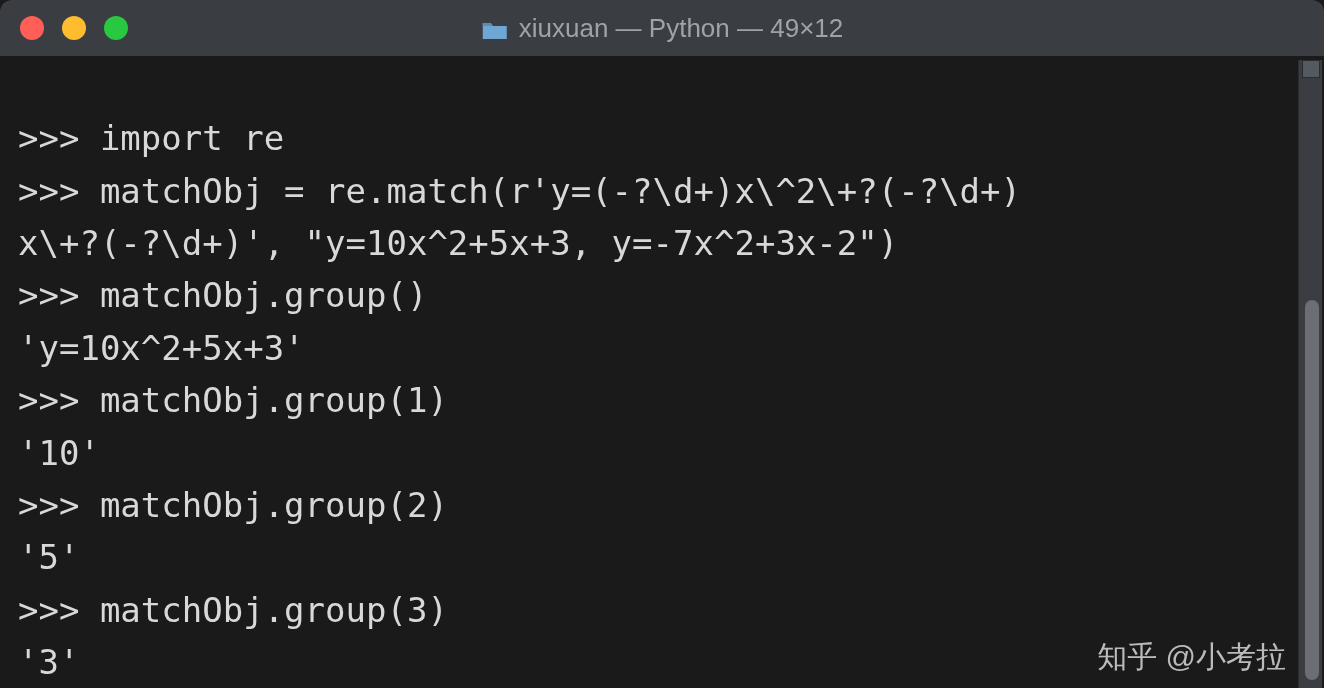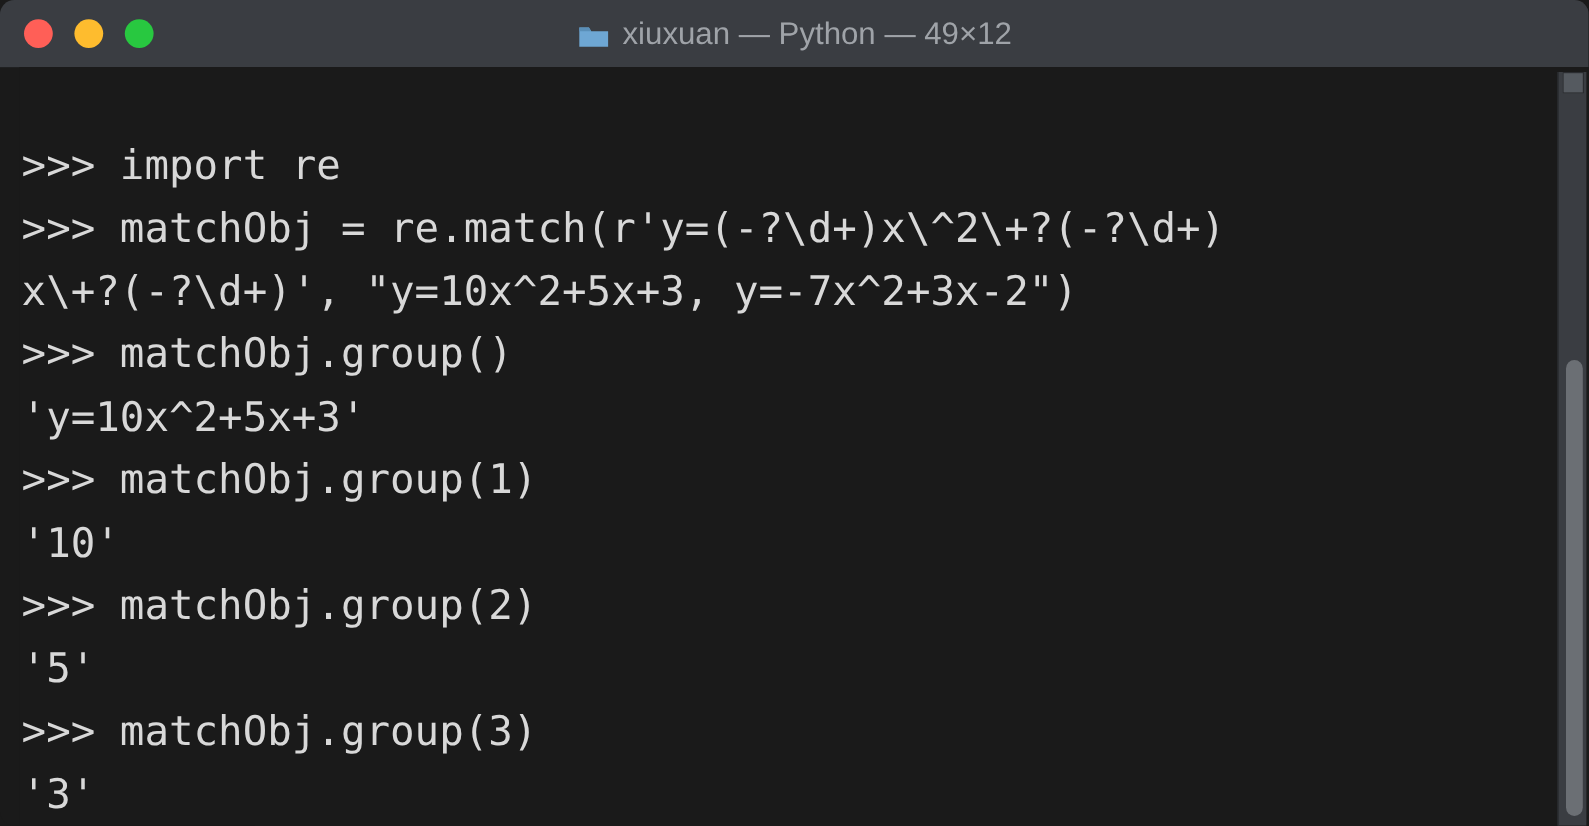--- a/index.html
+++ b/index.html
@@ -139,13 +139,14 @@
   </div>
 
   <div class="terminal-body">
 <span class="terminal-line">&gt;&gt;&gt; import re</span><span class="terminal-line">&gt;&gt;&gt; matchObj = re.match(r'y=(-?\d+)x\^2\+?(-?\d+)</span><span class="terminal-line">x\+?(-?\d+)', "y=10x^2+5x+3, y=-7x^2+3x-2")</span><span class="terminal-line">&gt;&gt;&gt; matchObj.group()</span><span class="terminal-line">'y=10x^2+5x+3'</span><span class="terminal-line">&gt;&gt;&gt; matchObj.group(1)</span><span class="terminal-line">'10'</span><span class="terminal-line">&gt;&gt;&gt; matchObj.group(2)</span><span class="terminal-line">'5'</span><span class="terminal-line">&gt;&gt;&gt; matchObj.group(3)</span><span class="terminal-line">'3'</span>
   </div>
 
   <div class="scrollbar-track"></div>
   <div class="scrollbar-corner"></div>
   <div class="scrollbar-thumb"></div>
 
+  <div class="watermark">知乎 @小考拉</div>
 </div>
 
 </body></html>

